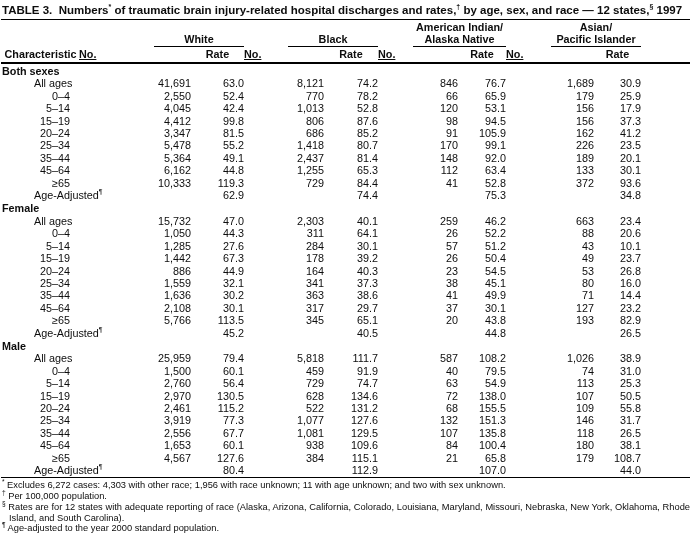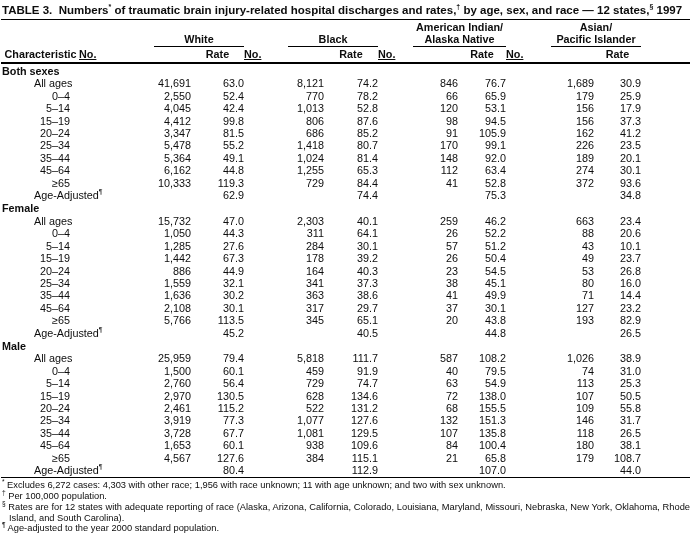--- a/index.html
+++ b/index.html
@@ -160,37 +160,37 @@
           <td class="num">170</td>
           <td class="num">99.1</td>
           <td class="num">226</td>
           <td class="num">23.5</td>
           <td></td>
         </tr>
         <tr>
           <td class="lbl">35–44</td>
           <td class="num">5,364</td>
           <td class="num">49.1</td>
-          <td class="num">1,024</td>
+          <td class="num">2,437</td>
           <td class="num">81.4</td>
           <td class="num">148</td>
           <td class="num">92.0</td>
           <td class="num">189</td>
           <td class="num">20.1</td>
           <td></td>
         </tr>
         <tr>
           <td class="lbl">45–64</td>
           <td class="num">6,162</td>
           <td class="num">44.8</td>
           <td class="num">1,255</td>
           <td class="num">65.3</td>
           <td class="num">112</td>
           <td class="num">63.4</td>
-          <td class="num">274</td>
+          <td class="num">133</td>
           <td class="num">30.1</td>
           <td></td>
         </tr>
         <tr>
           <td class="lbl">≥65</td>
           <td class="num">10,333</td>
           <td class="num">119.3</td>
           <td class="num">729</td>
           <td class="num">84.4</td>
           <td class="num">41</td>
@@ -404,21 +404,21 @@
           <td class="num">1,077</td>
           <td class="num">127.6</td>
           <td class="num">132</td>
           <td class="num">151.3</td>
           <td class="num">146</td>
           <td class="num">31.7</td>
           <td></td>
         </tr>
         <tr>
           <td class="lbl">35–44</td>
-          <td class="num">3,728</td>
+          <td class="num">2,556</td>
           <td class="num">67.7</td>
           <td class="num">1,081</td>
           <td class="num">129.5</td>
           <td class="num">107</td>
           <td class="num">135.8</td>
           <td class="num">118</td>
           <td class="num">26.5</td>
           <td></td>
         </tr>
         <tr>

